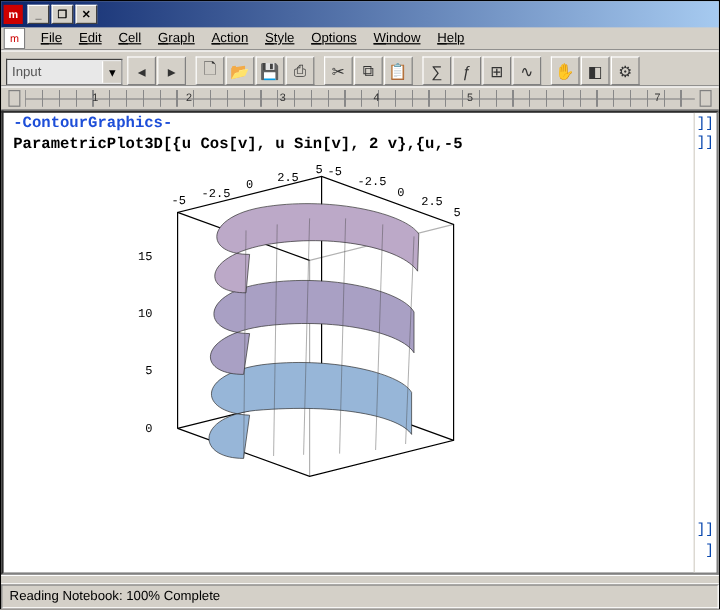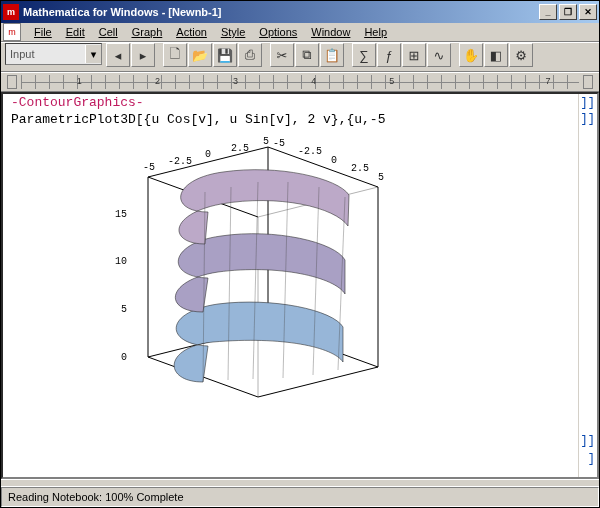--- a/index.html
+++ b/index.html
@@ -59,21 +59,21 @@
   .menubar .sysicon{
     width:16px;height:16px;margin-right:6px;
     border:1px solid #808080;background:#fff;font-size:9px;
     display:flex;align-items:center;justify-content:center;color:#c00;
   }
   .menuitem { padding: 1px 7px; text-decoration: underline; }
   .menuitem u { text-decoration: underline; }
   .toolbar {
     height: 28px;
     display: flex;
-    align-items: flex-start;
+    align-items: flex-end;
     background: #d4d0c8;
     border-top: 1px solid #fff;
     border-bottom: 1px solid #808080;
     padding: 0 4px;
     gap:1px;
   }
   .styleselect{
     width:95px;height:20px;display:flex;align-items:center;
     background:#e8e8e8;border:1px solid #808080;
     border-top-color:#404040;border-left-color:#404040;
@@ -106,21 +106,21 @@
     background: #fff;
     border: 2px inset #808080;
     margin: 0;
     position: relative;
     overflow: hidden;
     font-family: 'Courier New', monospace;
     font-size: 13px;
     color:#000;
   }
   .content .line { padding: 1px 8px; white-space: pre; }
-  .content .dash { color:#be185d; }
+  .content .dash { color:#1d4ed8;font-weight:bold; }
   .brackets{
     position:absolute; right:0; top:0; bottom:0; width:18px;
     background:#fff;border-left:1px solid #d4d0c8;
   }
   .brk{position:absolute;right:2px;color:#0645ad;font-size:12px;font-family:'Courier New';}
   .plotimg{
     margin-left:50px;margin-top:4px;width:360px;height:295px;position:relative;
   }
   .statusbar {
     height: 20px;
@@ -137,21 +137,20 @@
   }
   svg text{font-family:'Courier New',monospace;font-size:10px;}
 </style>
 </head>
 <body>
 
 <div class="window">
 
   <div class="titlebar">
     <span class="icon">m</span>
-    <span class="title">Mathematica for Windows - [Newnb-1]</span>
     <div class="winbtns">
       <div class="winbtn">_</div>
       <div class="winbtn">❐</div>
       <div class="winbtn">✕</div>
     </div>
   </div>
 
   <div class="menubar">
     <span class="sysicon">m</span>
     <span class="menuitem"><u>F</u><span></span>ile</span>
@@ -200,21 +199,21 @@
       <span class="num" style="left:38%">3</span>
       <span class="num" style="left:52%">4</span>
       <span class="num" style="left:66%">5</span>
       <span class="num" style="left:94%">7</span>
     </div>
     <div class="marker"></div>
   </div>
 
   <div class="content">
     <div class="line dash">-ContourGraphics-</div>
-    <div class="line" style="font-weight:normal">ParametricPlot3D[{u Cos[v], u Sin[v], 2 v},{u,-5</div>
+    <div class="line" style="font-weight:bold">ParametricPlot3D[{u Cos[v], u Sin[v], 2 v},{u,-5</div>
     <div class="plotimg">
       <svg viewBox="0 0 360 295" width="360" height="295">
 
         <polyline points="95,225 95,45 215,15 325,55 325,235 205,265 95,225" fill="none" stroke="#000" stroke-width="1"></polyline>
         <line x1="95" y1="225" x2="215" y2="195" stroke="#000"></line>
         <line x1="215" y1="195" x2="325" y2="235" stroke="#000"></line>
         <line x1="215" y1="195" x2="215" y2="15" stroke="#000"></line>
         <line x1="95" y1="45" x2="205" y2="85" stroke="#000" stroke-dasharray="0"></line>
         <line x1="205" y1="265" x2="205" y2="85" stroke="#000" opacity="0.3"></line>
         <line x1="205" y1="85" x2="325" y2="55" stroke="#000" opacity="0.3"></line>

